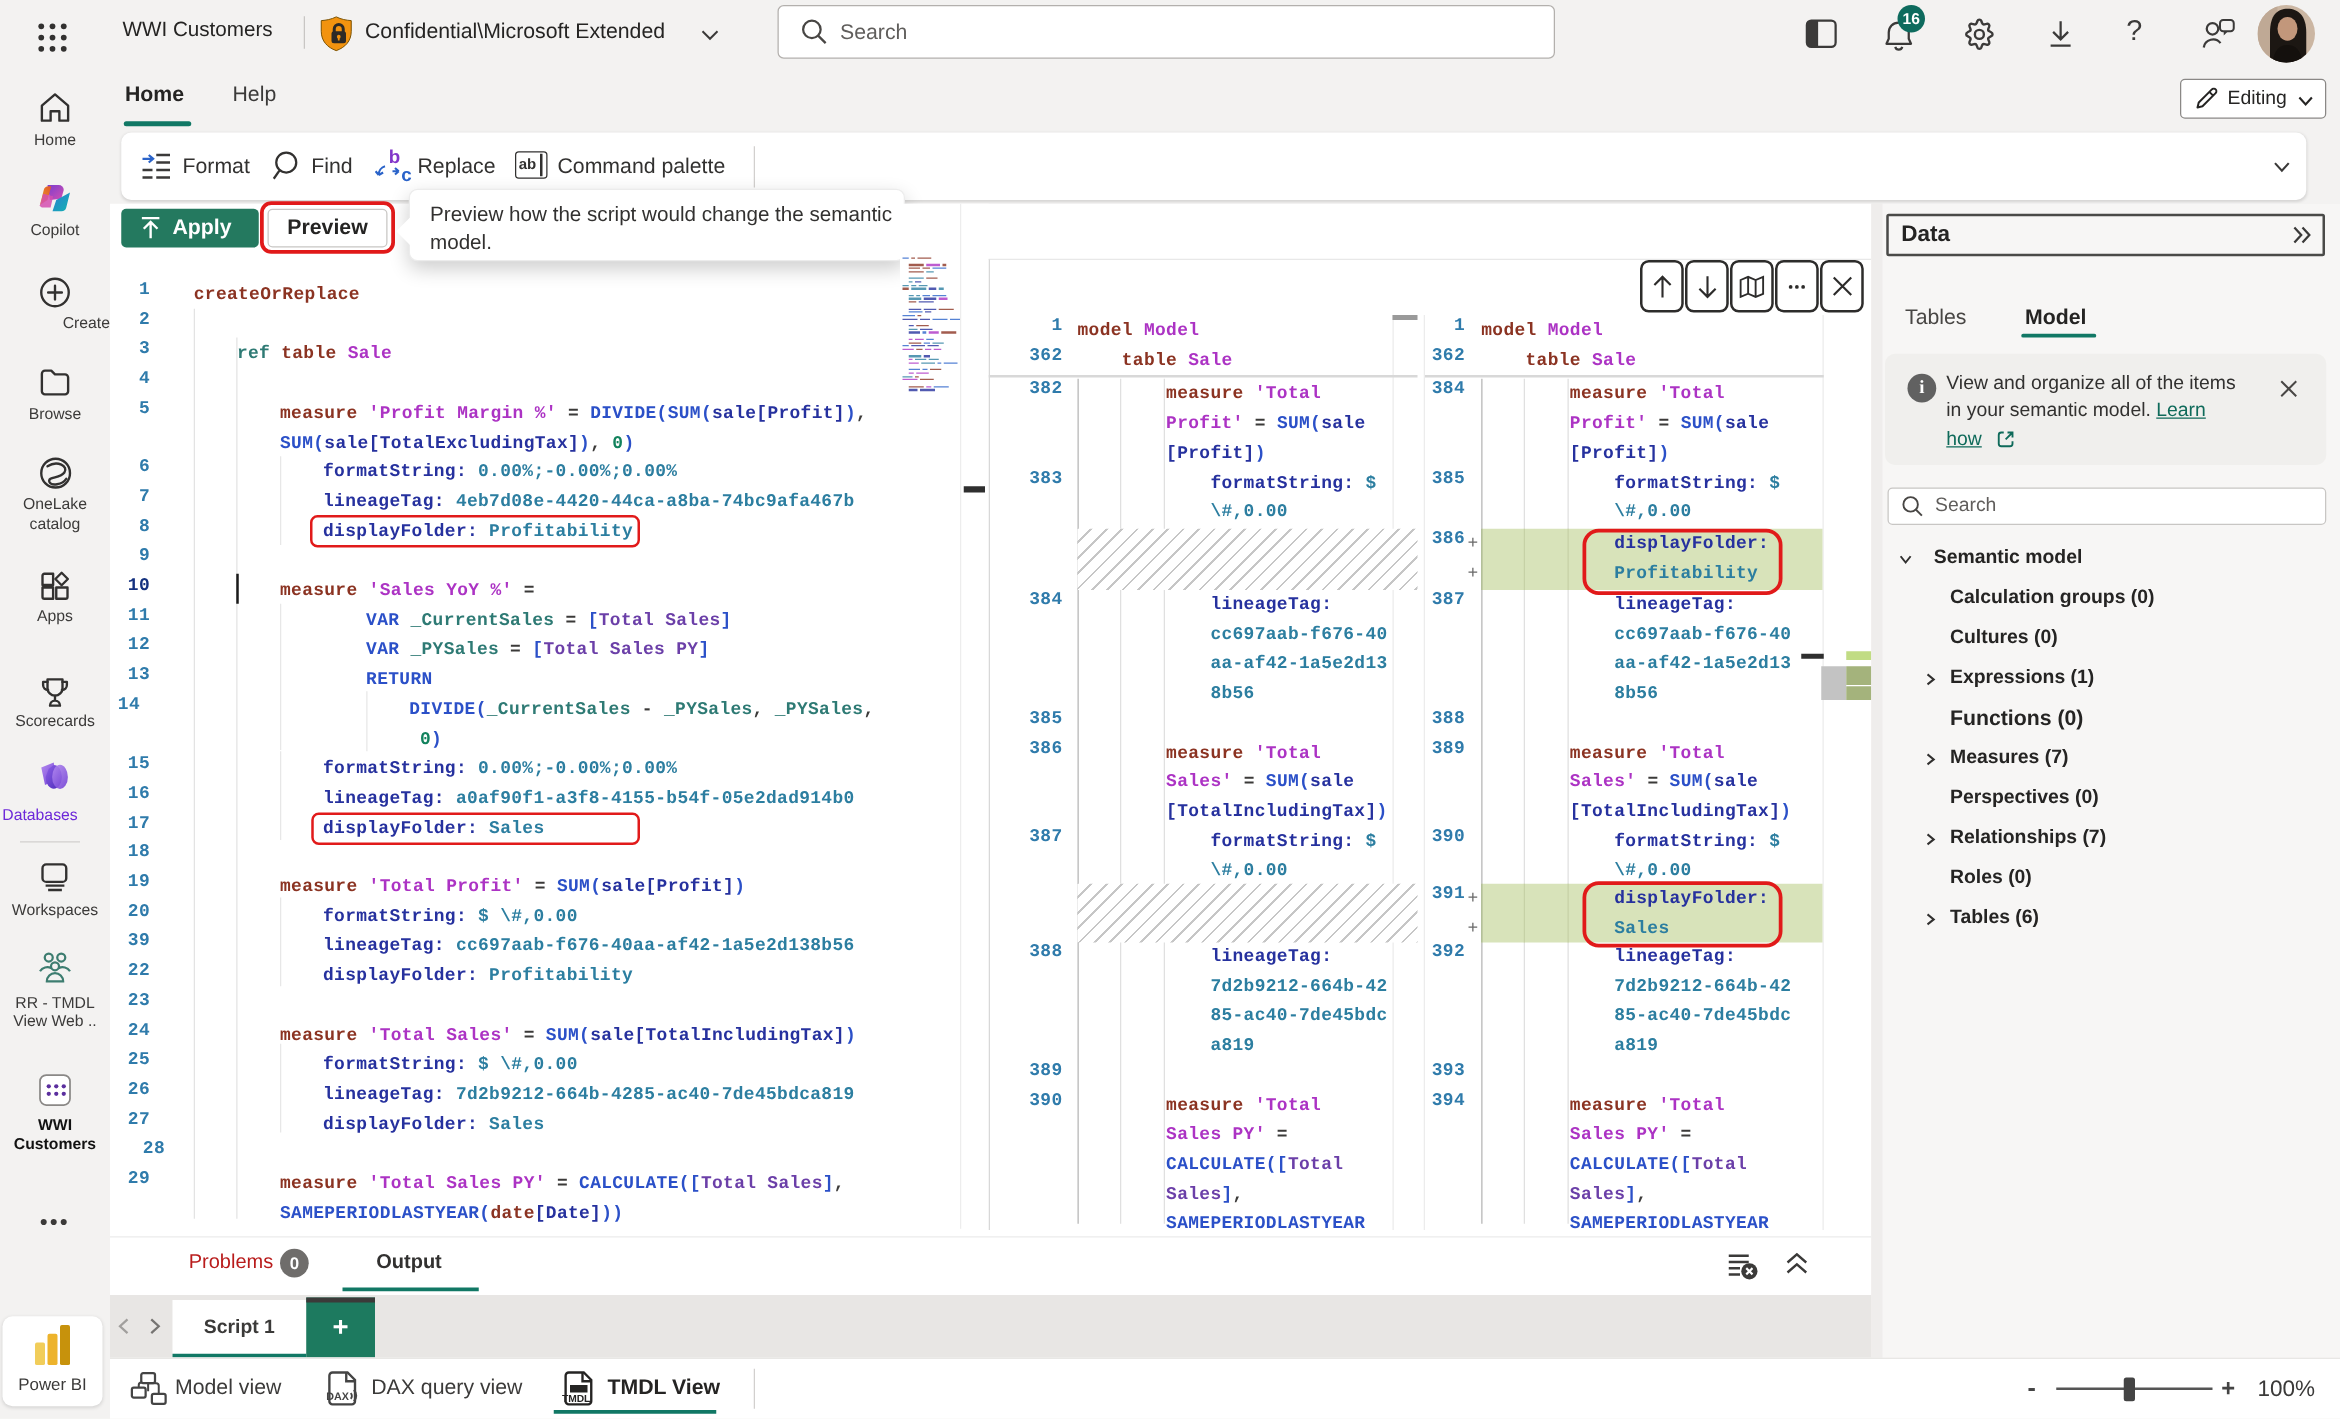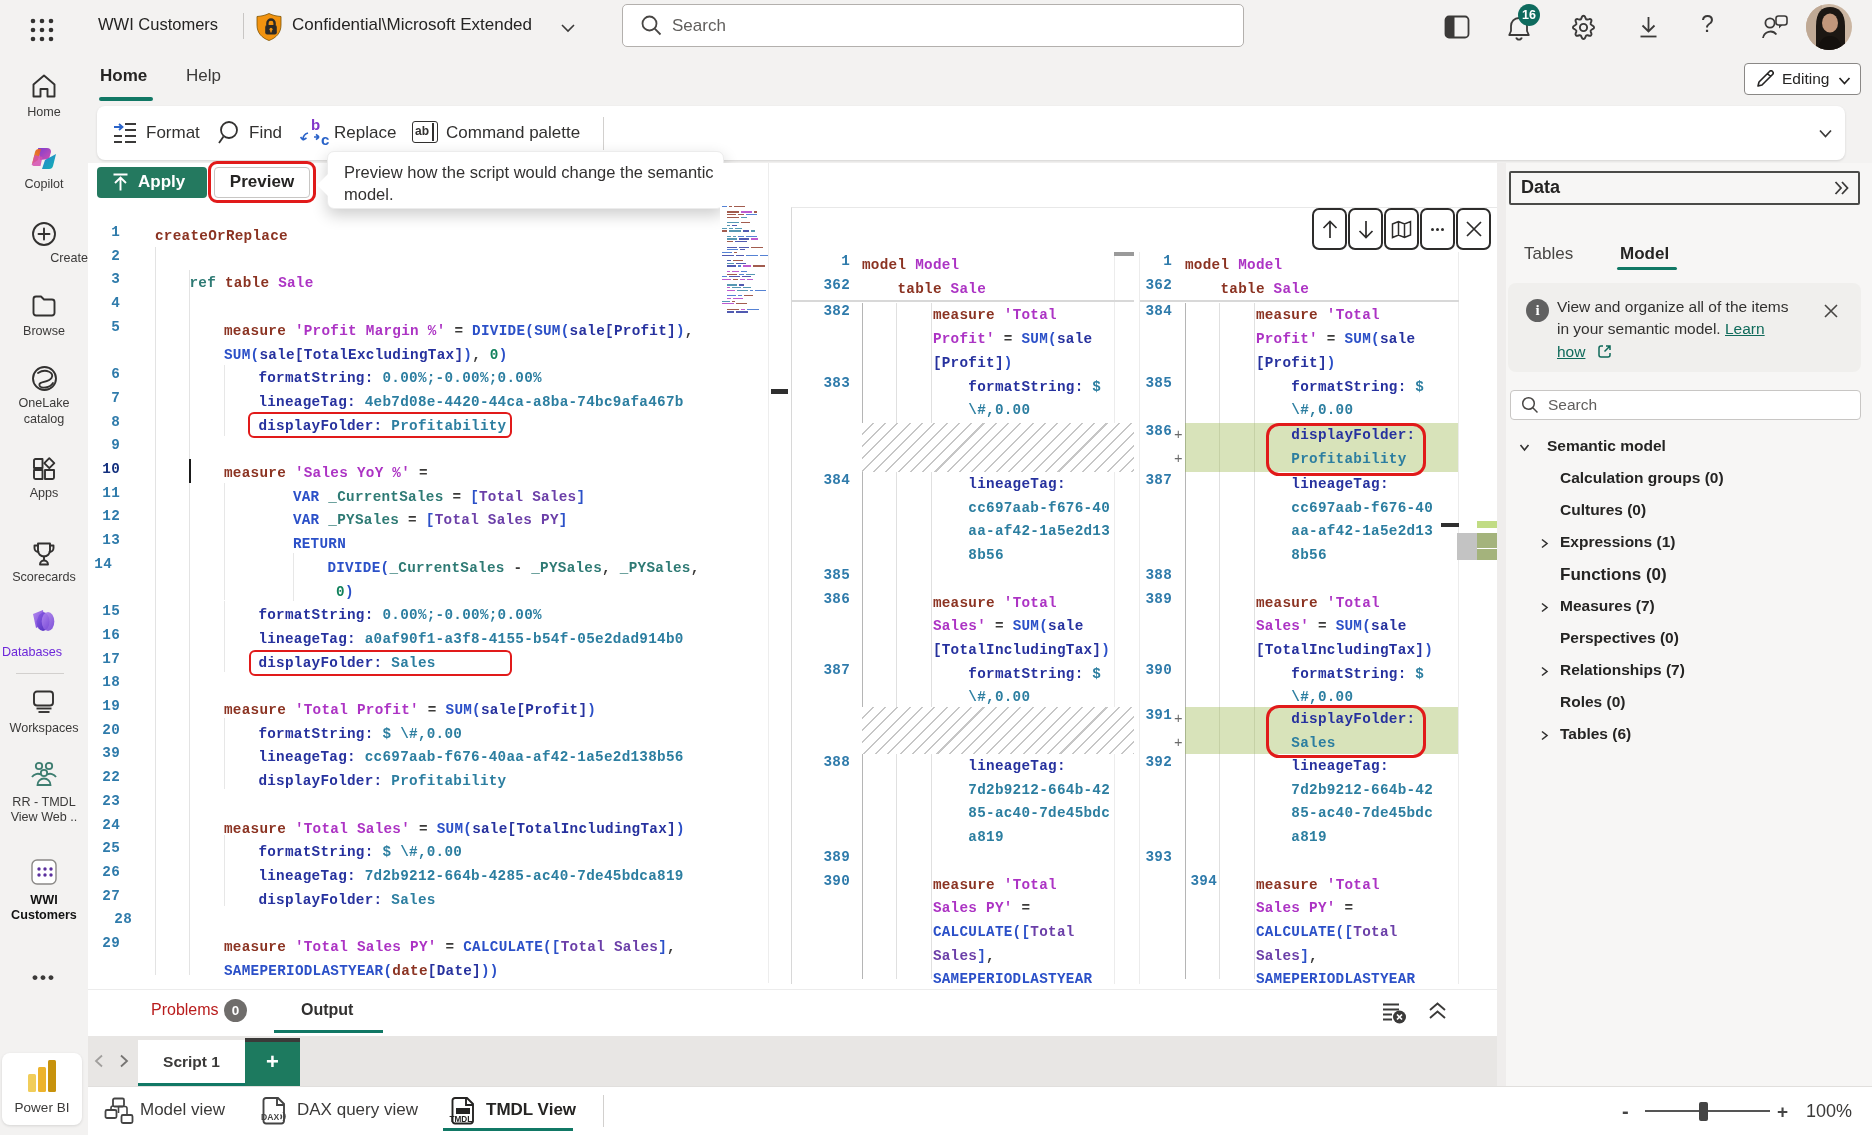--- a/index.html
+++ b/index.html
@@ -510,21 +510,21 @@
 <div class="cl mono" style="left:1174px;top:707.0px;color:#6a6a6a">+</div>
 <div class="cl mono" style="left:1185.0px;top:707.0px;z-index:3"><span class="p">            displayFolder:</span></div>
 <div class="cl mono" style="left:1174px;top:730.5px;color:#6a6a6a">+</div>
 <div class="cl mono" style="left:1185.0px;top:730.5px;z-index:3"><span class="v">            Sales</span></div>
 <div class="ln mono" style="left:1112px;top:754.0px;width:60px">392</div>
 <div class="cl mono" style="left:1185.0px;top:754.0px;z-index:3"><span class="p">            lineageTag:</span></div>
 <div class="cl mono" style="left:1185.0px;top:777.7px;z-index:3"><span class="v">            7d2b9212-664b-42</span></div>
 <div class="cl mono" style="left:1185.0px;top:801.4px;z-index:3"><span class="v">            85-ac40-7de45bdc</span></div>
 <div class="cl mono" style="left:1185.0px;top:825.1px;z-index:3"><span class="v">            a819</span></div>
 <div class="ln mono" style="left:1112px;top:848.8px;width:60px">393</div>
-<div class="ln mono" style="left:1157px;top:872.5px;width:60px">394</div>
+<div class="ln mono" style="left:1112px;top:872.5px;width:60px">394</div>
 <div class="cl mono" style="left:1185.0px;top:872.5px;z-index:3"><span class="k">        measure </span><span class="e">'Total</span></div>
 <div class="cl mono" style="left:1185.0px;top:896.2px;z-index:3"><span class="e">        Sales PY'</span><span class="o"> =</span></div>
 <div class="cl mono" style="left:1185.0px;top:919.9px;z-index:3"><span class="f">        CALCULATE(</span><span class="f">[</span><span class="m">Total</span></div>
 <div class="cl mono" style="left:1185.0px;top:943.6px;z-index:3"><span class="m">        Sales</span><span class="f">]</span><span class="o">,</span></div>
 <div class="cl mono" style="left:1185.0px;top:967.3px;z-index:3"><span class="f">        SAMEPERIODLASTYEAR</span></div>
 <div class="abs" style="left:1266px;top:423px;width:160px;height:53px;border:3.4px solid #e11a1a;border-radius:13px;z-index:4"></div>
 <div class="abs" style="left:1266px;top:705px;width:160px;height:53px;border:3.4px solid #e11a1a;border-radius:13px;z-index:4"></div>
 <div class="abs" style="left:1441px;top:523px;width:18px;height:4px;background:#2f2f2f;z-index:5"></div>
 <div class="abs" style="left:1477px;top:521px;width:20px;height:7px;background:#c1dc84"></div>
 <div class="abs" style="left:1457px;top:533px;width:20px;height:27px;background:#c3c3c3"></div>

